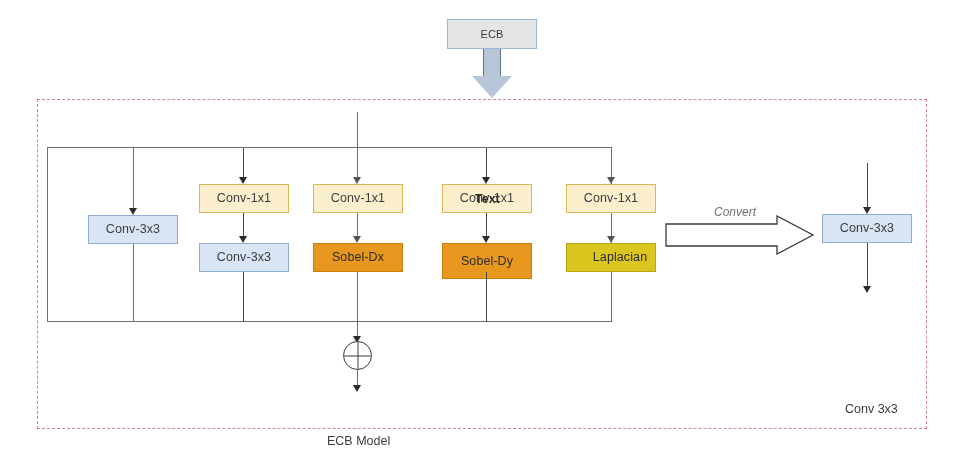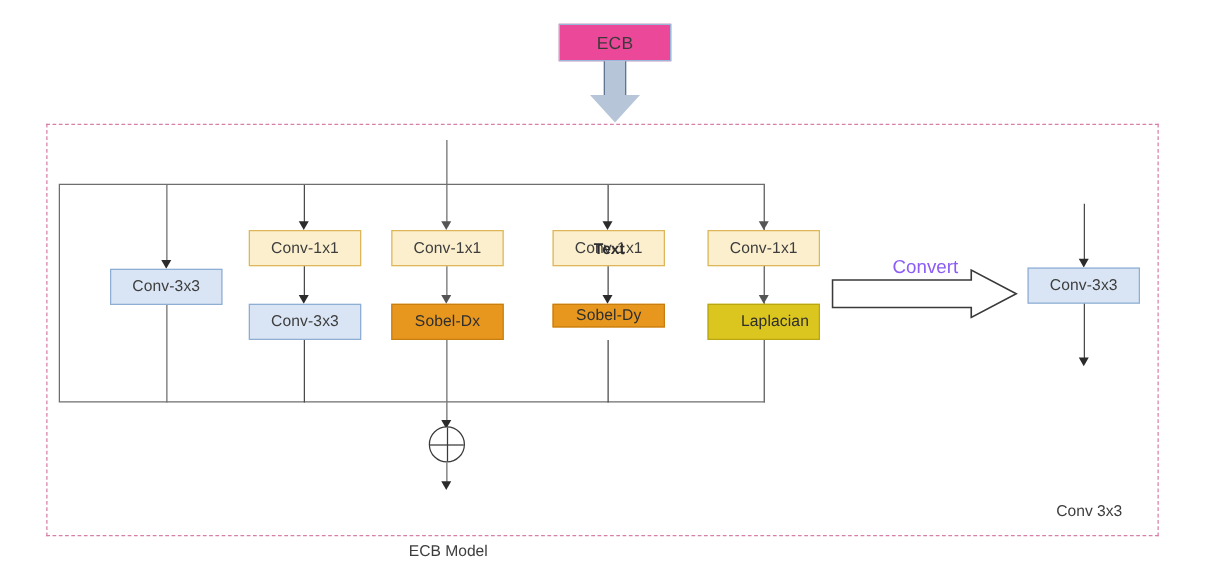--- a/index.html
+++ b/index.html
@@ -34,23 +34,23 @@
     border-width: 1px;
     border-style: solid;
   }
   .box-blue   { background: #d9e5f4; border-color: #8eaed4; color: #3d3d3d; }
   .box-cream  { background: #fcefcd; border-color: #ddb65a; color: #3d3d3d; }
   .box-orange { background: #e8971e; border-color: #c97f10; color: #2e2e2e; }
   .box-yellow { background: #dbc61f; border-color: #b9a712; color: #2e2e2e; padding-left: 18px; }
 
   
   .ecb-box {
-    background: #ec4899;
+    background: #e5e5e5;
     border: 1px solid #9bb7d8;
-    font-size: 14px;
+    font-size: 11px;
     color: #3a3a3a;
   }
 
   
   .dashed-region {
     position: absolute;
     box-sizing: border-box;
     border: 1px dashed #d77fa8;
     background: transparent;
   }
@@ -109,23 +109,24 @@
     border-right: 21.5px solid transparent;
     border-top: 23.5px solid #5f7490;
     margin-left: -1.5px;
     z-index: -1;
   }
 
   
   .convert-arrow { position: absolute; }
   .convert-label {
     position: absolute;
-    font-size: 15px;
-    color: #8b5cf6;
-    white-space: nowrap;
+    font-size: 12px;
+    color: #737373;
+    white-space: nowrap;
+    font-style: italic;
   }
 
   
   .sum-circle {
     position: absolute;
     box-sizing: border-box;
     border: 1.6px solid #3a3a3a;
     border-radius: 50%;
     background: #ffffff;
   }
@@ -203,21 +204,21 @@
   <div class="arrowhead arrowhead-gray" style="left:352.5px; top:236px;"></div>
   <div class="box box-orange" style="left:313px; top:243px; width:90px; height:29px;">Sobel-Dx</div>
   <div class="vline vline-gray" style="left:357px; top:272px; height:50px;"></div>
 
   <div class="vline" style="left:486px; top:148px; height:31px;"></div>
   <div class="arrowhead" style="left:481.5px; top:177px;"></div>
   <div class="box box-cream" style="left:442px; top:184px; width:90px; height:29px;">Conv-1x1</div>
   <div class="overlay-text" style="left:475px; top:192px;">Text</div>
   <div class="vline" style="left:486px; top:213px; height:24px;"></div>
   <div class="arrowhead" style="left:481.5px; top:236px;"></div>
-  <div class="box box-orange" style="left:442px; top:243px; width:90px; height:19px;">Sobel-Dy</div>
+  <div class="box box-orange" style="left:442px; top:243px; width:90px; height:36px;">Sobel-Dy</div>
   <div class="vline" style="left:486px; top:272px; height:50px;"></div>
 
   <div class="vline vline-gray" style="left:611px; top:148px; height:31px;"></div>
   <div class="arrowhead arrowhead-gray" style="left:606.5px; top:177px;"></div>
   <div class="box box-cream" style="left:566px; top:184px; width:90px; height:29px;">Conv-1x1</div>
   <div class="vline vline-gray" style="left:611px; top:213px; height:24px;"></div>
   <div class="arrowhead arrowhead-gray" style="left:606.5px; top:236px;"></div>
   <div class="box box-yellow" style="left:566px; top:243px; width:90px; height:29px;">Laplacian</div>
   <div class="vline vline-gray" style="left:611px; top:272px; height:50px;"></div>
 

